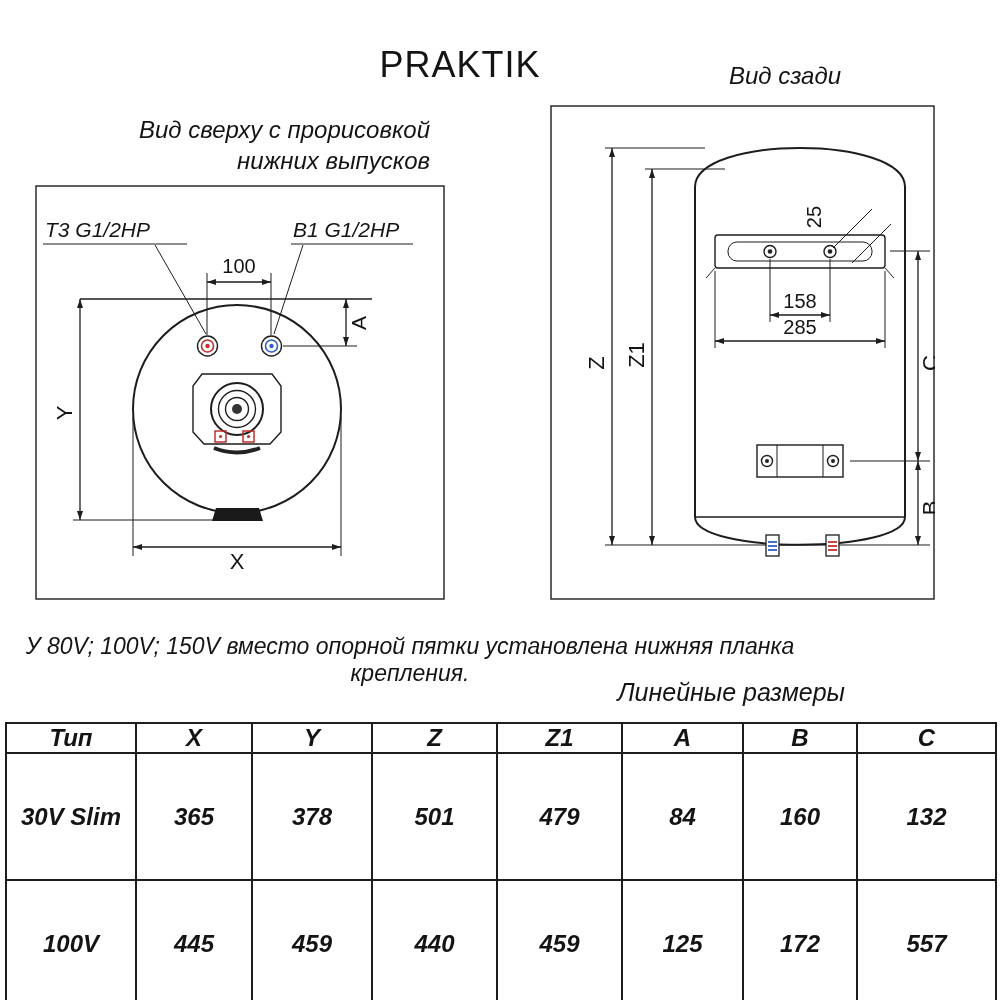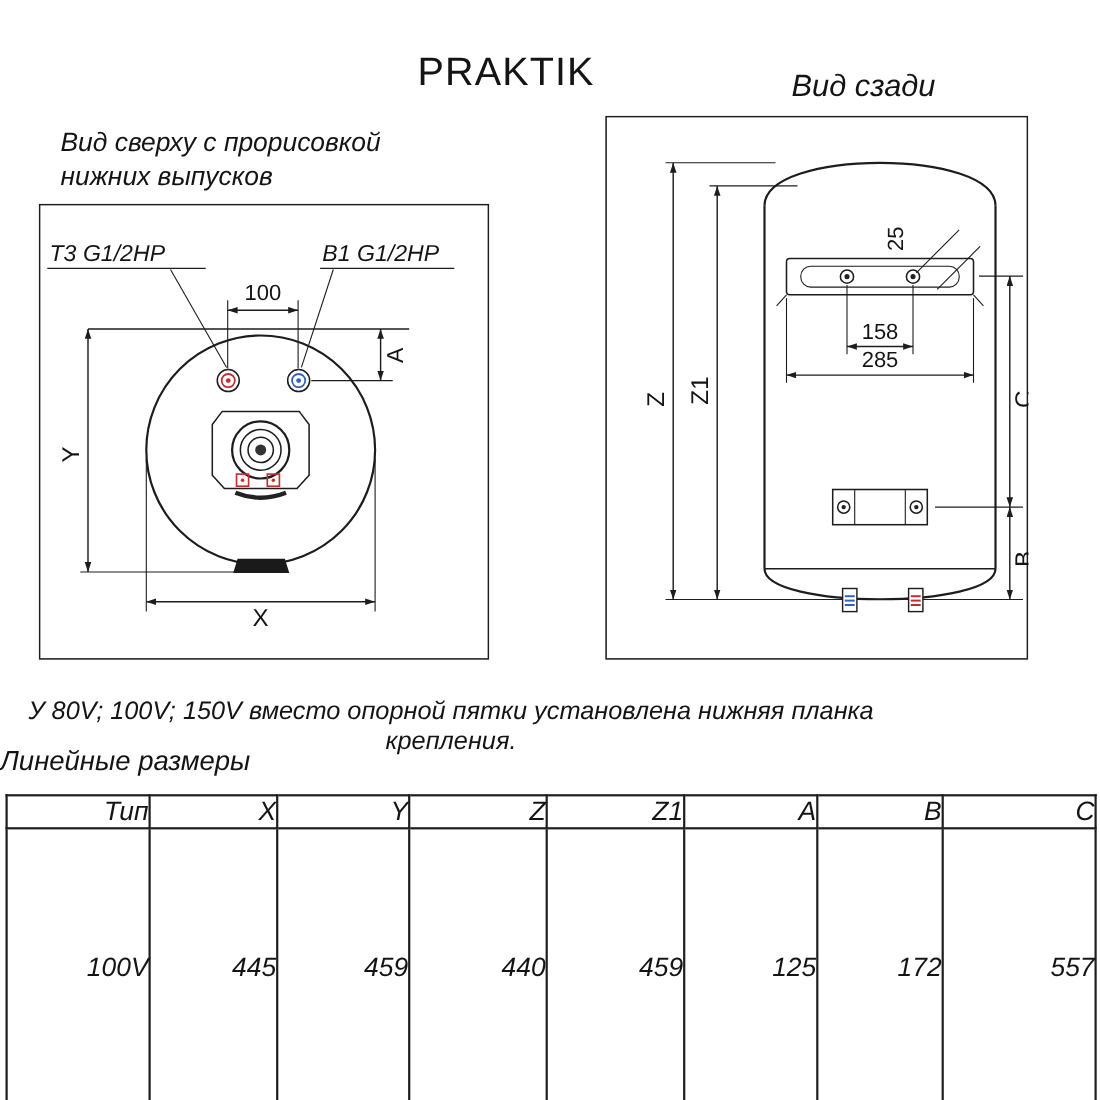--- a/index.html
+++ b/index.html
@@ -6,43 +6,43 @@
   .page {
     position:relative; width:1000px; height:1000px; background:#fff;
     font-family:"Liberation Sans", sans-serif; color:#141414; overflow:hidden;margin-top:30px;
   }
   .sheet-title {
     position:absolute; left:320px; top:14px; width:280px; text-align:center;
     font-size:36px; letter-spacing:1px; font-style:normal;
   }
   .rear-caption {
     position:absolute; left:690px; top:32px; width:190px; text-align:center;
-    font-size:28px; font-style:italic;
+    font-size:24px; font-style:italic;
   }
   .top-caption {
-    position:absolute; left:55px; top:84px; width:375px; text-align:left;
+    position:absolute; left:55px; top:84px; width:375px; text-align:right;
     font-size:24px; line-height:31px; font-style:italic;
   }
   svg.top-view  { position:absolute; left:35px;  top:155px; }
   svg.rear-view { position:absolute; left:550px; top:75px;  }
   .note {
     position:absolute; left:0; top:603px; width:820px; text-align:center;
     font-size:23px; font-style:italic;
   }
   .table-title {
-    position:absolute; left:0; top:648px; width:845px; text-align:left;
+    position:absolute; left:0; top:648px; width:845px; text-align:right;
     font-size:25px; font-style:italic;
   }
   table.dims {
     position:absolute; left:5px; top:692px; width:990px; height:286px;
     border-collapse:collapse; table-layout:fixed; font-size:24px;
     text-align:center; font-style:italic;
   }
   table.dims th, table.dims td {
-    border:2px solid #1d1d1d; font-weight:normal; padding:0; vertical-align:middle;text-align:right;
+    border:2px solid #1d1d1d; font-weight:bold; padding:0; vertical-align:middle;
   }
   
   svg .draw  { stroke:#1d1d1d; stroke-width:2;   fill:none; }
   svg .thin  { stroke:#1d1d1d; stroke-width:1.4; fill:none; }
   svg .ext   { stroke:#1d1d1d; stroke-width:1;   fill:none; }
   svg .dim   { stroke:#1d1d1d; stroke-width:1.3; fill:none; }
   svg text   { fill:#141414; font-family:"Liberation Sans", sans-serif; }
   svg text.lbl { font-style:italic; }
 </style>
 </head>
@@ -255,20 +255,30 @@
         <th>Y</th>
         <th>Z</th>
         <th>Z1</th>
         <th>A</th>
         <th>B</th>
         <th>C</th>
       </tr>
     </thead>
     <tbody>
       <tr>
+        <td>30V Slim</td>
+        <td>365</td>
+        <td>378</td>
+        <td>501</td>
+        <td>479</td>
+        <td>84</td>
+        <td>160</td>
+        <td>132</td>
+      </tr>
+      <tr>
         <td>100V</td>
         <td>445</td>
         <td>459</td>
         <td>440</td>
         <td>459</td>
         <td>125</td>
         <td>172</td>
         <td>557</td>
       </tr>
     </tbody>

